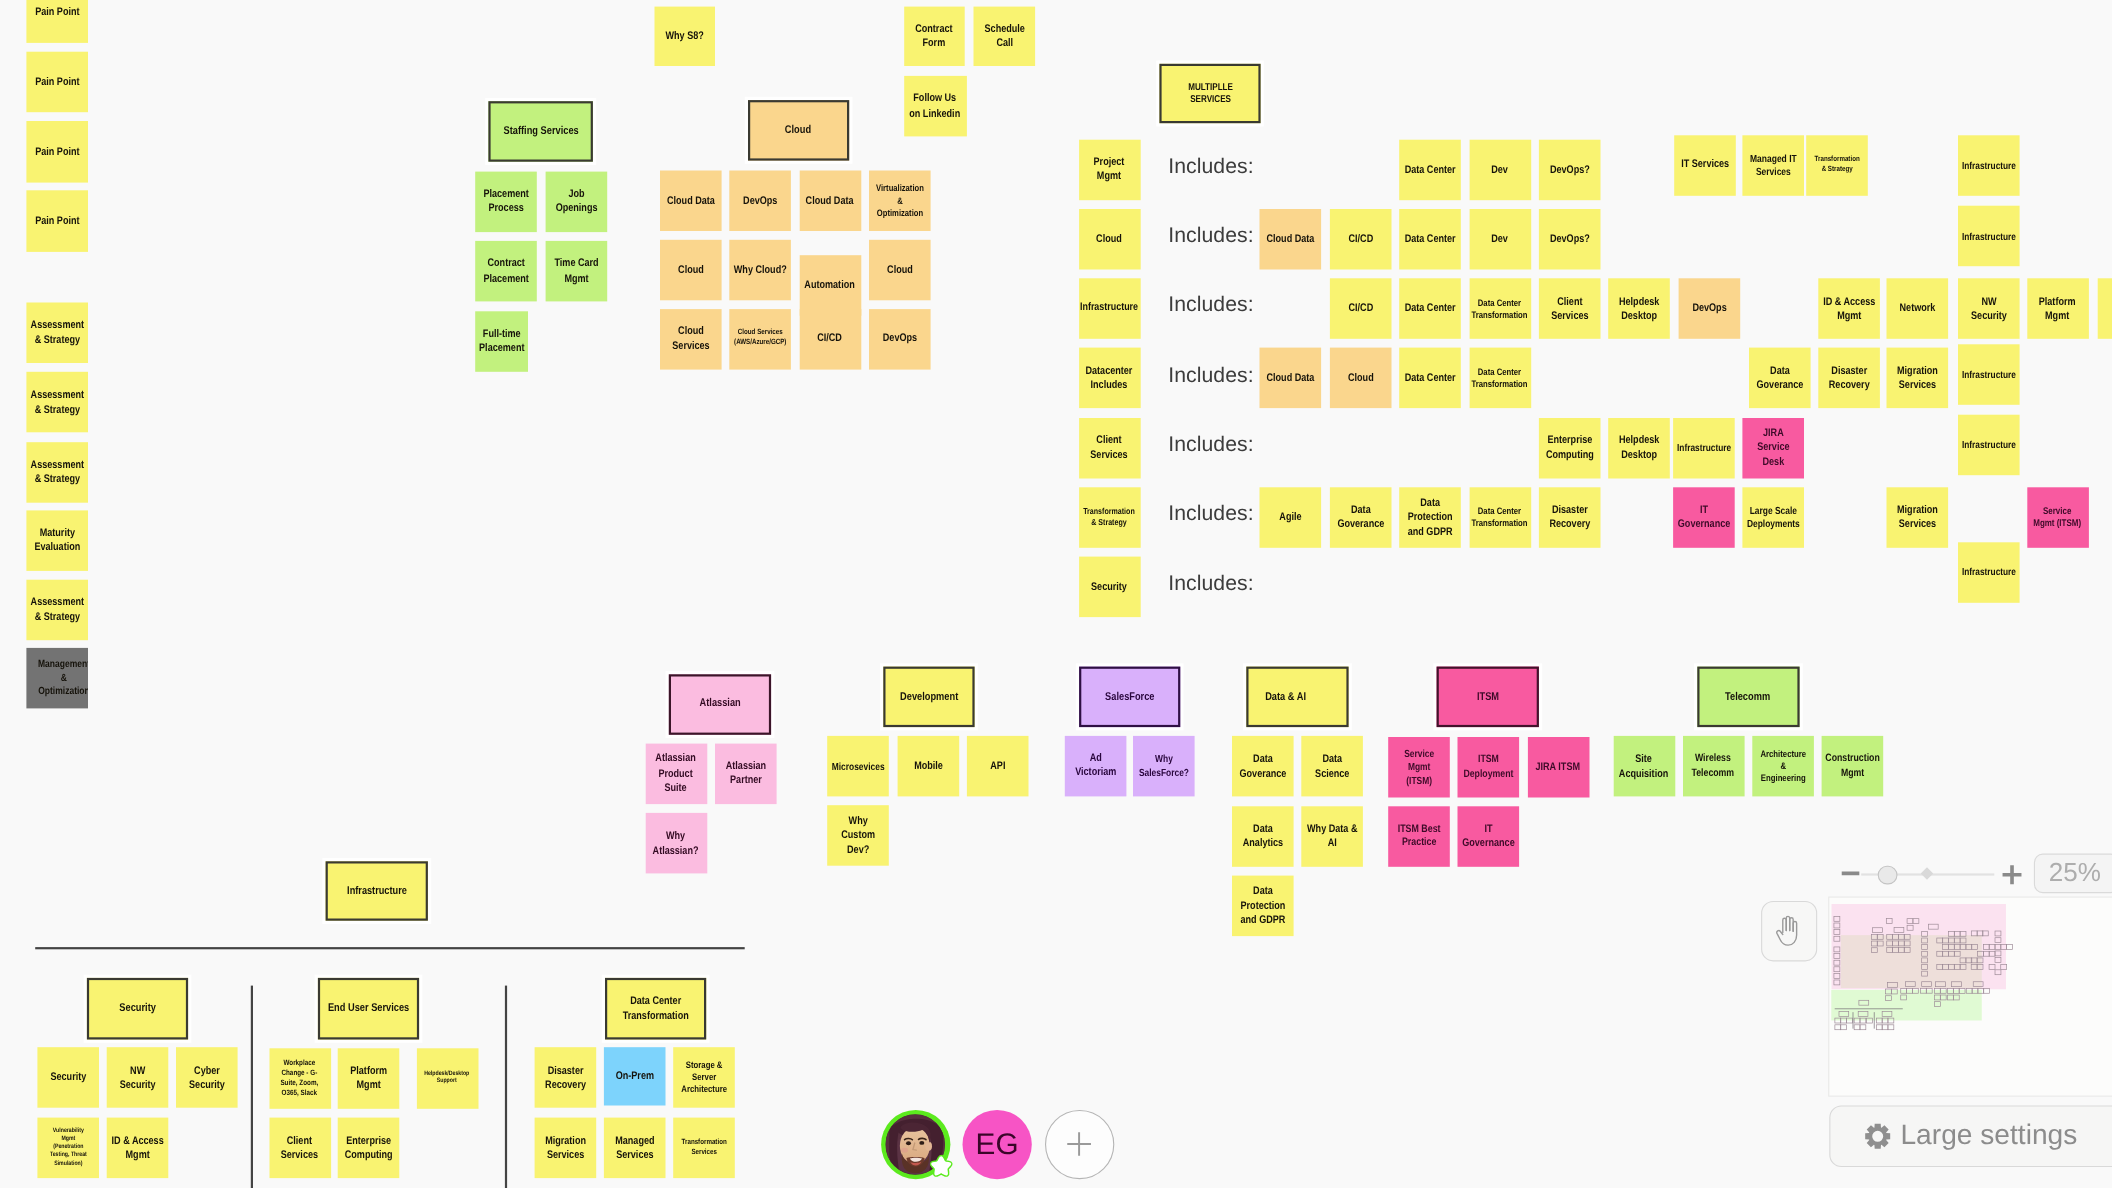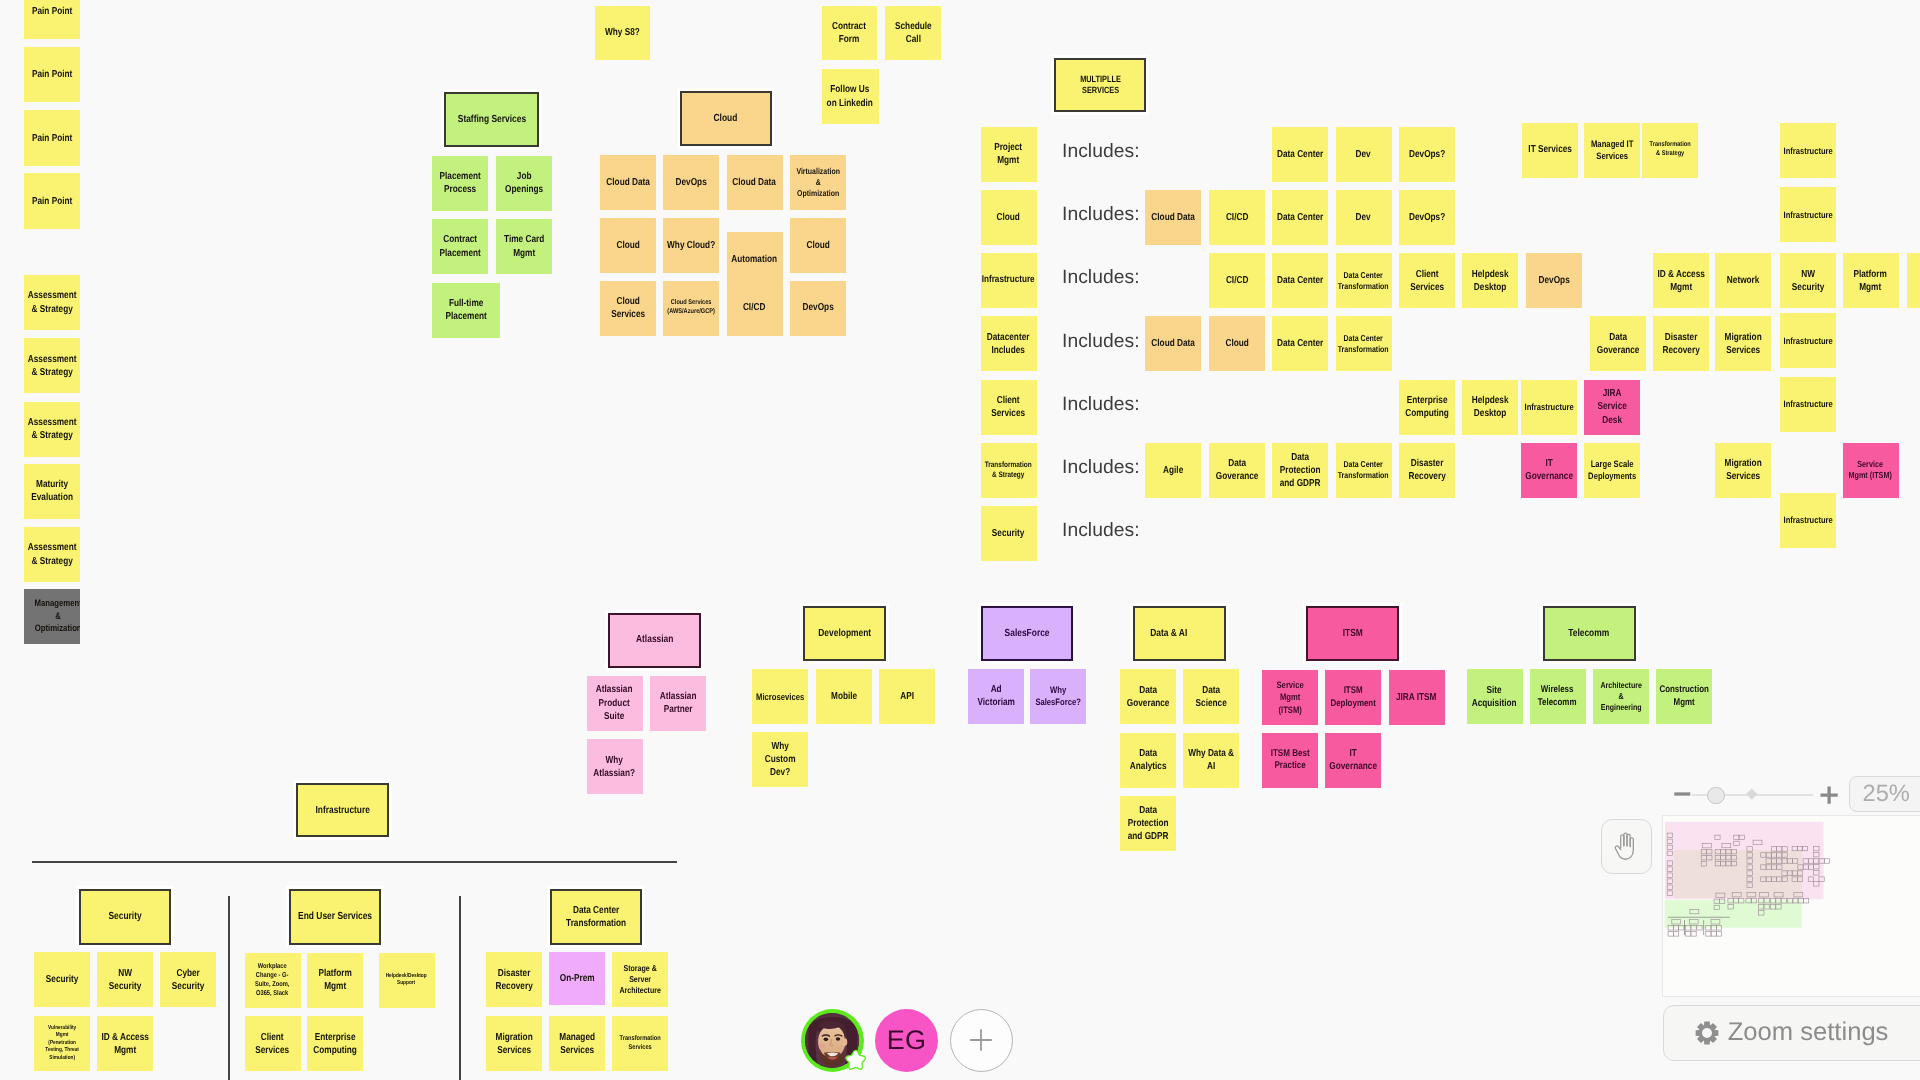--- a/index.html
+++ b/index.html
@@ -107,21 +107,21 @@
 Openings</span>
     </div>
     <div class="note c-green" style="left: 432.3px; top: 219px; width: 56px; height: 55px; background: rgb(194, 241, 126); font-size: 10.0778px;">
       <span style="width: 64.2927px;">Contract
 Placement</span>
     </div>
     <div class="note c-green" style="left: 496px; top: 219px; width: 56px; height: 55px; background: rgb(194, 241, 126); font-size: 10.0778px;">
       <span style="width: 64.2927px;">Time Card
 Mgmt</span>
     </div>
-    <div class="note c-green" style="left: 432.3px; top: 282.5px; width: 68px; height: 55px; background: rgb(194, 241, 126); font-size: 10.0778px;">
+    <div class="note c-green" style="left: 432.3px; top: 282.5px; width: 48px; height: 55px; background: rgb(194, 241, 126); font-size: 10.0778px;">
       <span style="width: 64.2927px;">Full-time
 Placement</span>
     </div>
     <div class="note c-yellow" style="left: 595.2px; top: 5.5px; width: 54.8px; height: 54.8px; background: rgb(249, 243, 113); font-size: 10.0778px;">
       <span style="width: 62.8293px;">Why S8?</span>
     </div>
     <div class="note c-yellow" style="left: 821.5px; top: 5.8px; width: 55.7px; height: 54.5px; background: rgb(249, 243, 113); font-size: 10.0778px;">
       <span style="width: 63.9268px;">Contract
 Form</span>
     </div>
@@ -534,21 +534,21 @@
 Computing</span>
     </div>
     <div class="note c-yellow frm" style="left: 549.8px; top: 888.9px; width: 92px; height: 56px; background: rgb(249, 243, 113); font-size: 10.0778px;">
       <span style="width: 108.195px;">Data Center
 Transformation</span>
     </div>
     <div class="note c-yellow" style="left: 486.3px; top: 952.2px; width: 56px; height: 55px; background: rgb(249, 243, 113); font-size: 10.0778px;">
       <span style="width: 64.2927px;">Disaster
 Recovery</span>
     </div>
-    <div class="note c-yellow" style="left: 548.9px; top: 952.2px; width: 56px; height: 53px; background: #f0abfc; font-size: 10.0778px;">
+    <div class="note c-yellow" style="left: 548.9px; top: 952.2px; width: 56px; height: 53px; background: #7dd3fc; font-size: 10.0778px;">
       <span style="width: 64.2927px;">On-Prem</span>
     </div>
     <div class="note c-yellow" style="left: 612.4px; top: 952.2px; width: 56px; height: 55px; background: rgb(249, 243, 113); font-size: 8.603px;">
       <span style="width: 64.2927px;">Storage &amp;
 Server
 Architecture</span>
     </div>
     <div class="note c-yellow" style="left: 486.3px; top: 1016.1px; width: 56px; height: 55px; background: rgb(249, 243, 113); font-size: 10.0778px;">
       <span style="width: 64.2927px;">Migration
 Services</span>
@@ -802,14 +802,14 @@
         <rect x="21.24" y="104.14" width="0.60" height="14.99" fill="#6f6670"></rect>
         <rect x="40.49" y="104.14" width="0.60" height="14.99" fill="#6f6670"></rect>
       </g>
   </svg>
 </div>
 
 <div id="zoomsettings">
   <svg viewBox="0 0 24 24" width="24" height="24">
     <path fill="#8f8f8f" fill-rule="evenodd" d="M 9.00 4.15 L 9.27 0.62 L 14.73 0.62 L 15.00 4.15 L 15.43 4.33 L 18.11 2.02 L 21.98 5.89 L 19.67 8.57 L 19.85 9.00 L 23.38 9.27 L 23.38 14.73 L 19.85 15.00 L 19.67 15.43 L 21.98 18.11 L 18.11 21.98 L 15.43 19.67 L 15.00 19.85 L 14.73 23.38 L 9.27 23.38 L 9.00 19.85 L 8.57 19.67 L 5.89 21.98 L 2.02 18.11 L 4.33 15.43 L 4.15 15.00 L 0.62 14.73 L 0.62 9.27 L 4.15 9.00 L 4.33 8.57 L 2.02 5.89 L 5.89 2.02 L 8.57 4.33 Z M 12 7.00 A 5.0 5.0 0 1 0 12 17.00 A 5.0 5.0 0 1 0 12 7.00 Z"></path>
   </svg>
-  <span>Zoom settings</span>
+  <span>Large settings</span>
 </div>
 
 </body></html>

